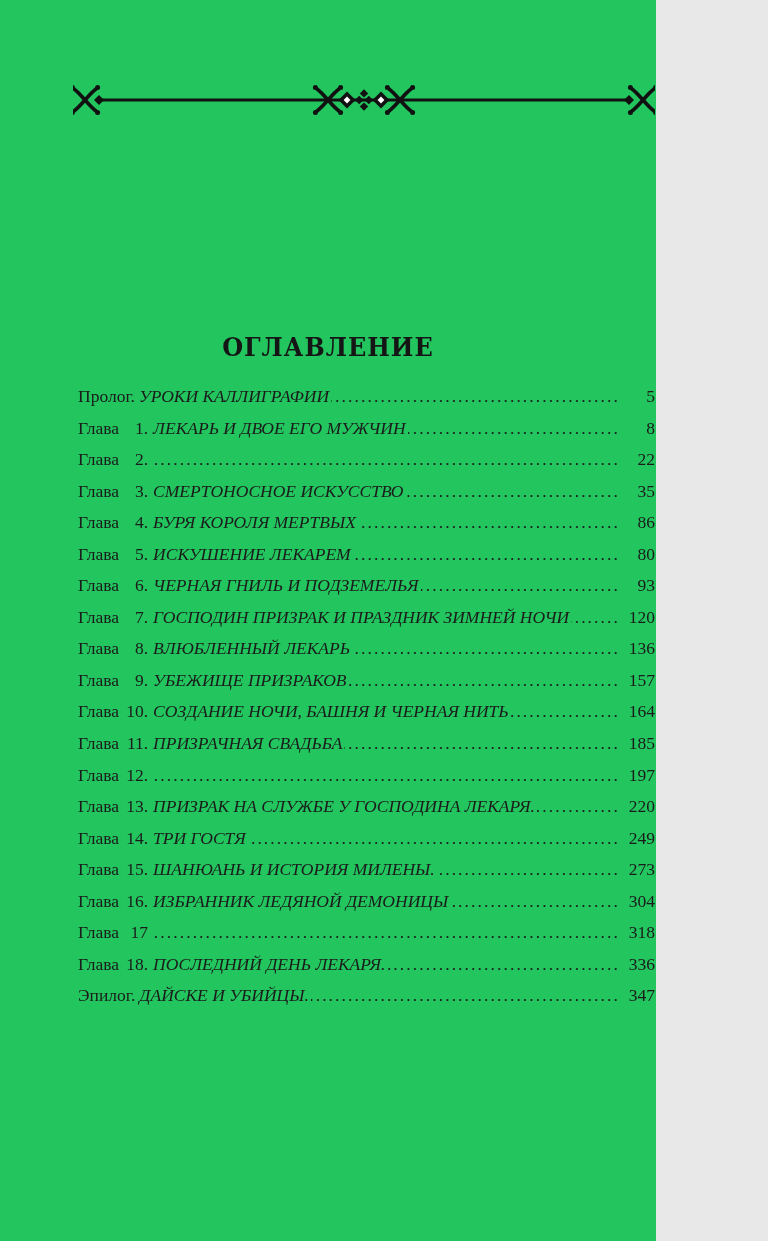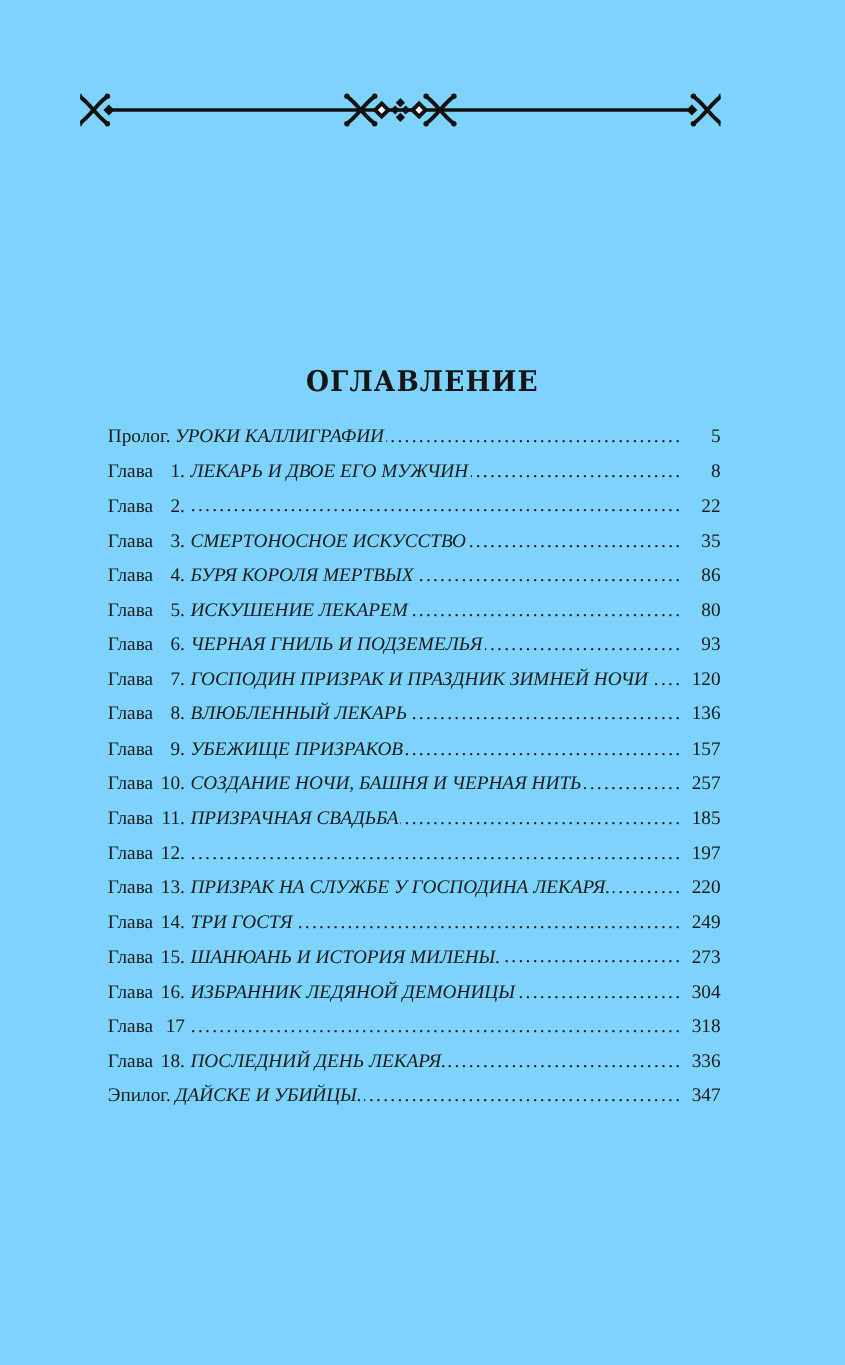--- a/index.html
+++ b/index.html
@@ -1,19 +1,19 @@
 <!DOCTYPE html>
 <html><head>
 <meta charset="utf-8">
 <style>
   html,body{margin:0;padding:0;background:#e8e8e8;}
   .page{
     position:relative;
-    width:768px;height:1241px;
-    background:#7dd3fc;
+    width:656px;height:1241px;
+    background:#22c55e;
     overflow:hidden;
     font-family:"Liberation Serif", serif;
     color:#1b1b1b;
   }
   .divider{
     position:absolute;
     left:73px;top:78px;
     width:582px;height:44px;
   }
   .divider svg{display:block;}
@@ -34,21 +34,20 @@
     top:381px;left:78px;
     width:577px;
     font-size:17.5px;
   }
   .row{
     display:flex;
     align-items:center;
     height:31.55px;
     line-height:31.55px;
     white-space:nowrap;
-    margin-left:20px;
   }
   .pfx{flex:0 0 auto;}
   .num{
     flex:0 0 auto;
     display:inline-block;
     width:25px;
     margin-left:4px;margin-right:5px;
     text-align:right;
   }
   .num:empty{width:0;margin:0 0 0 4px;}
@@ -185,21 +184,21 @@
         <span class="num">9.</span>
         <span class="ttl">УБЕЖИЩЕ ПРИЗРАКОВ</span>
         <span class="leader"></span>
         <span class="pg">157</span>
       </div>
     <div class="row">
         <span class="pfx">Глава</span>
         <span class="num">10.</span>
         <span class="ttl">СОЗДАНИЕ НОЧИ, БАШНЯ И ЧЕРНАЯ НИТЬ</span>
         <span class="leader"></span>
-        <span class="pg">257</span>
+        <span class="pg">164</span>
       </div>
     <div class="row">
         <span class="pfx">Глава</span>
         <span class="num">11.</span>
         <span class="ttl">ПРИЗРАЧНАЯ СВАДЬБА</span>
         <span class="leader"></span>
         <span class="pg">185</span>
       </div>
     <div class="row">
         <span class="pfx">Глава</span>

